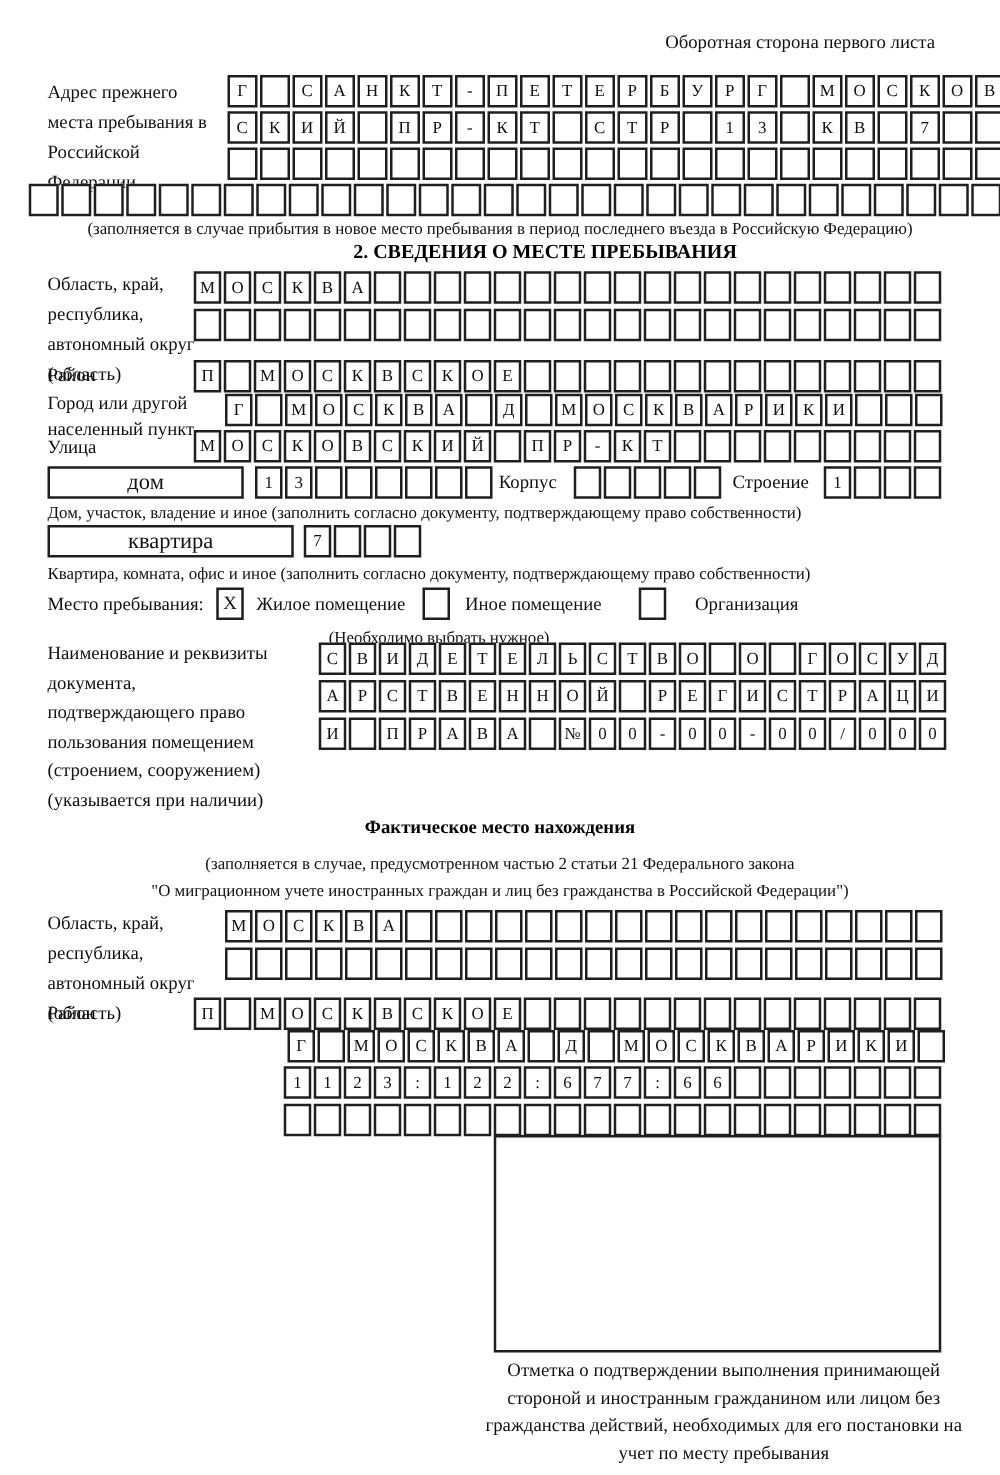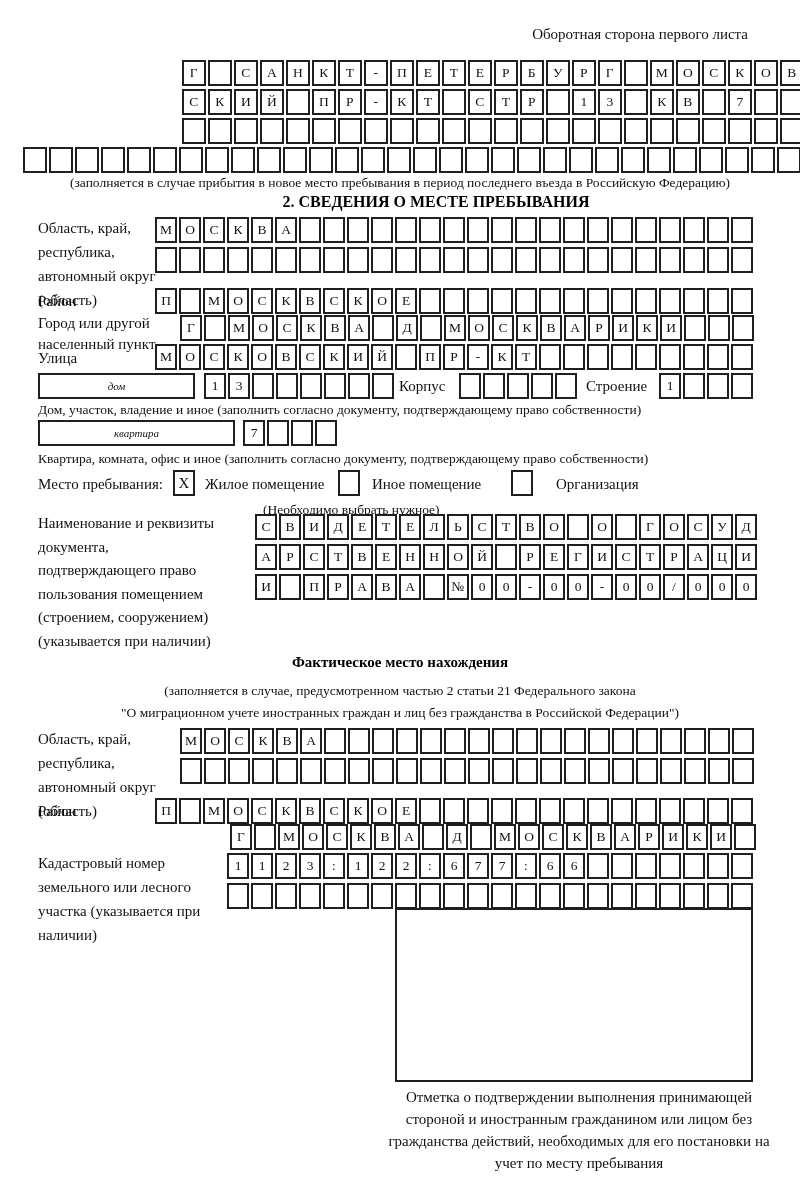--- a/index.html
+++ b/index.html
@@ -7,34 +7,35 @@
         font-family:"Liberation Serif", serif;overflow:hidden;}
   .abs{position:absolute;}
   .lbl{font-size:15px;line-height:24px;color:#111;}
   .cap{font-size:13.5px;color:#111;}
   .hdr{font-weight:bold;font-size:16px;color:#000;}
   .grid{display:flex;}
   .grid .cell{flex:none;width:18px;height:22px;border:2px solid #1f1f1f;margin-right:2px;
         display:inline-flex;align-items:center;justify-content:center;
         font-size:13.5px;font-family:"Liberation Serif",serif;background:#fff;color:#111;}
   .grid.wide .cell{width:19.5px;margin-right:2.5px;}
-  .field-rect{border:2px solid #1f1f1f;display:flex;align-items:center;justify-content:center;
-        font-size:11px;background:#fff;box-sizing:border-box;font-style:italic;}
+  .field-rect{border:2px solid #1f1f1f;display:flex;justify-content:center;
+        font-size:18px;background:#fff;box-sizing:border-box;}
   .checkbox{width:22px;height:26px;border:2px solid #1f1f1f;display:inline-flex;align-items:center;
         justify-content:center;font-size:15px;font-family:"Liberation Serif",serif;background:#fff;box-sizing:border-box;}
   .center{text-align:center;}
   .stamp-rect{border:2px solid #1f1f1f;background:#fff;box-sizing:border-box;}
 </style>
 </head>
 <body>
 
 <div class="page">
 
   <div class="abs lbl" style="top:22px;right:52px;">Оборотная сторона первого листа</div>
 
+  <div class="abs lbl" style="top:62px;left:38px;width:132px;">Адрес прежнего места пребывания в Российской Федерации</div>
   <div class="abs grid wide" style="top:60px;left:182px;">
       <span class="cell">Г</span>
       <span class="cell"></span>
       <span class="cell">С</span>
       <span class="cell">А</span>
       <span class="cell">Н</span>
       <span class="cell">К</span>
       <span class="cell">Т</span>
       <span class="cell">-</span>
       <span class="cell">П</span>
@@ -510,21 +511,20 @@
       <span class="cell">К</span>
       <span class="cell">В</span>
       <span class="cell">А</span>
       <span class="cell">Р</span>
       <span class="cell">И</span>
       <span class="cell">К</span>
       <span class="cell">И</span>
       <span class="cell"></span>
     </div>
 
-  <div class="abs lbl" style="top:851px;left:38px;width:168px;">Кадастровый номер земельного или лесного участка (указывается при наличии)</div>
   <div class="abs grid" style="top:853px;left:227px;">
       <span class="cell">1</span>
       <span class="cell">1</span>
       <span class="cell">2</span>
       <span class="cell">3</span>
       <span class="cell">:</span>
       <span class="cell">1</span>
       <span class="cell">2</span>
       <span class="cell">2</span>
       <span class="cell">:</span>

